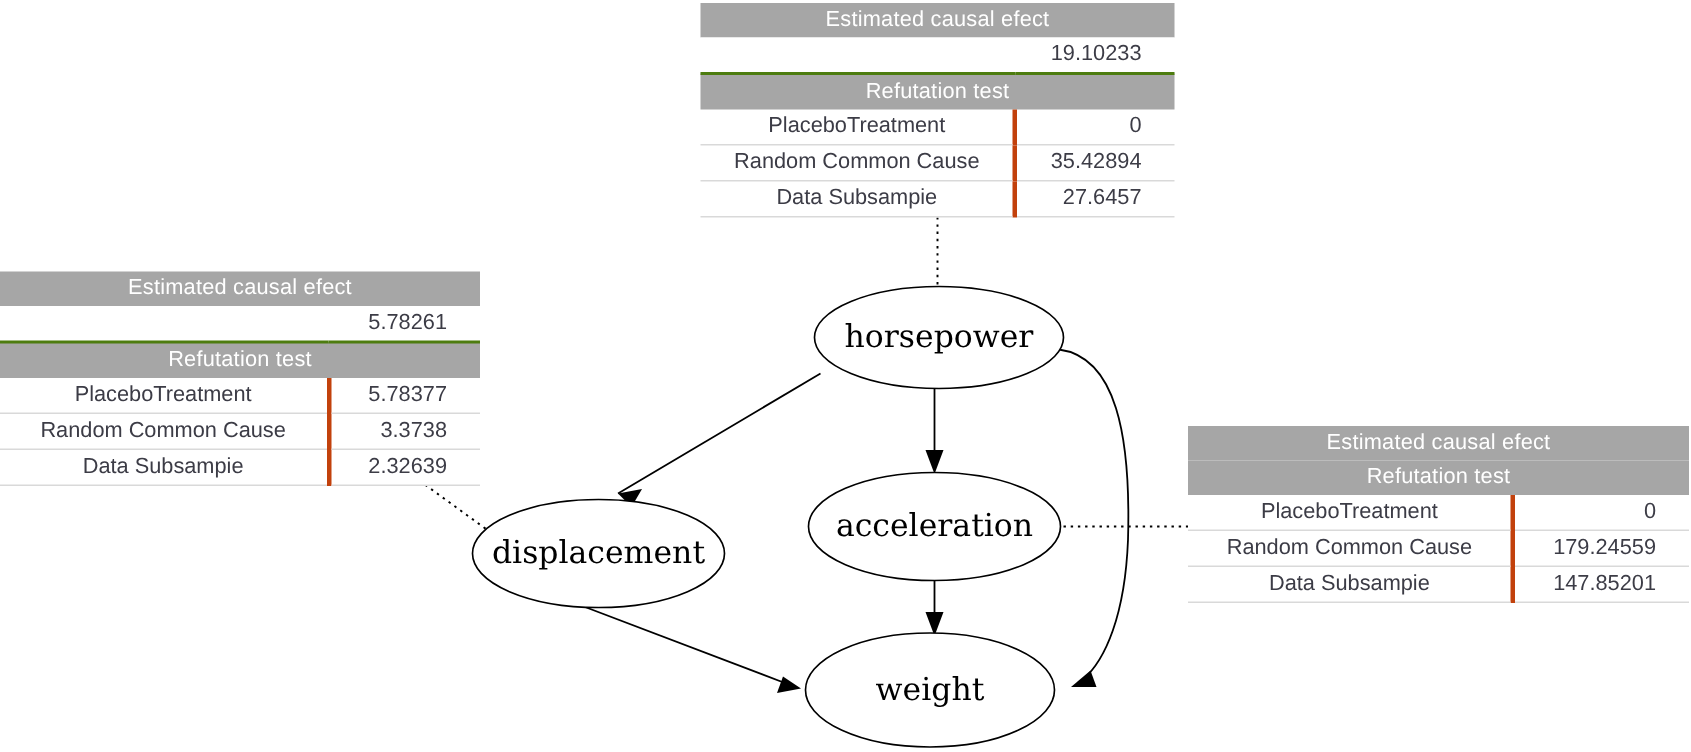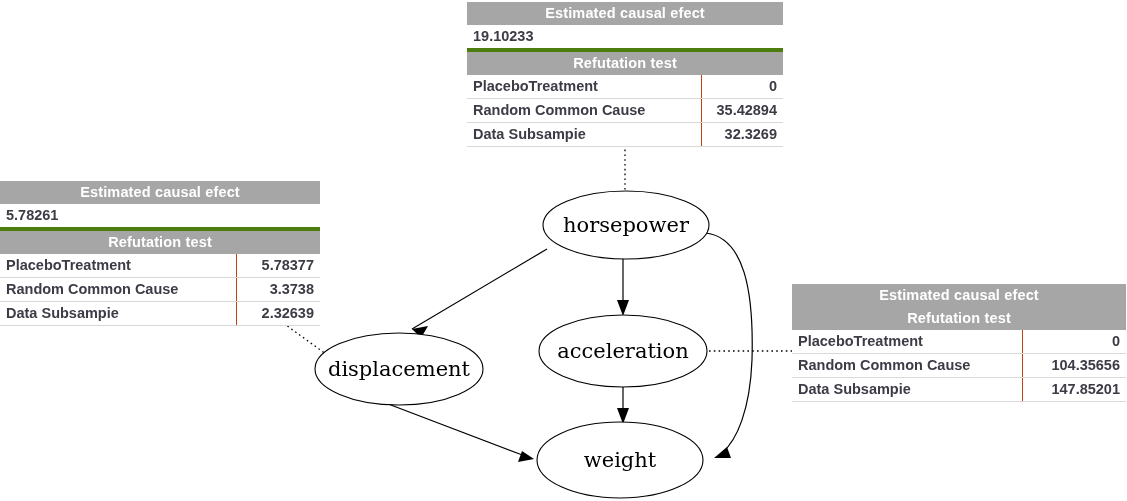--- a/index.html
+++ b/index.html
@@ -17,48 +17,47 @@
 
   
   .result-table {
     position: absolute;
     border-collapse: collapse;
     background: #ffffff;
     font-size: 14.5px;
     color: #3c3c46;
   }
   .result-table td {
-    padding: 1px 6px;
+    padding: 1px 22px;
     border: none;
     white-space: nowrap;
     line-height: 21px;
     height: 21px;
-    font-weight: bold;
   }
   .result-table .hdr td {
     background: #a6a6a6;
     color: #ffffff;
     text-align: center;
     font-size: 14.5px;
     letter-spacing: 0.15px;
   }
   .result-table .effect-value td {
-    text-align: left;
+    text-align: right;
     background: #ffffff;
-    border-bottom: 4px solid #4d7c0f;
+    border-bottom: 2px solid #4d7c0f;
   }
   .result-table .data-row td {
     border-bottom: 1px solid #d9d9d9;
   }
   .result-table .data-row:first-of-type td {
     border-top: 1px solid #d9d9d9;
   }
   .result-table .data-row td.label-cell {
-    text-align: left;
-    border-right: 1px solid #c2410c;
+    text-align: center;
+    border-right: 3px solid #c2410c;
   }
   .result-table .data-row td.value-cell {
     text-align: right;
   }
 
   
   #table-top    { left: 467px; top: 2px;   width: 316px; }
   #table-top    td.label-cell { width: 243px; }
   #table-top    td.value-cell { width: 73px; }
 
@@ -176,21 +175,21 @@
     <tr class="data-row">
       <td class="label-cell">PlaceboTreatment</td>
       <td class="value-cell">0</td>
     </tr>
     <tr class="data-row">
       <td class="label-cell">Random Common Cause</td>
       <td class="value-cell">35.42894</td>
     </tr>
     <tr class="data-row">
       <td class="label-cell">Data Subsampie</td>
-      <td class="value-cell">32.3269</td>
+      <td class="value-cell">27.6457</td>
     </tr>
   </tbody>
 </table>
 
 <table class="result-table" id="table-left">
   <tbody>
     <tr class="hdr">
       <td colspan="2">Estimated causal efect</td>
     </tr>
     <tr class="effect-value">
@@ -221,20 +220,20 @@
     </tr>
     <tr class="hdr">
       <td colspan="2">Refutation test</td>
     </tr>
     <tr class="data-row">
       <td class="label-cell">PlaceboTreatment</td>
       <td class="value-cell">0</td>
     </tr>
     <tr class="data-row">
       <td class="label-cell">Random Common Cause</td>
-      <td class="value-cell">104.35656</td>
+      <td class="value-cell">179.24559</td>
     </tr>
     <tr class="data-row">
       <td class="label-cell">Data Subsampie</td>
       <td class="value-cell">147.85201</td>
     </tr>
   </tbody>
 </table>
 
 </body></html>

